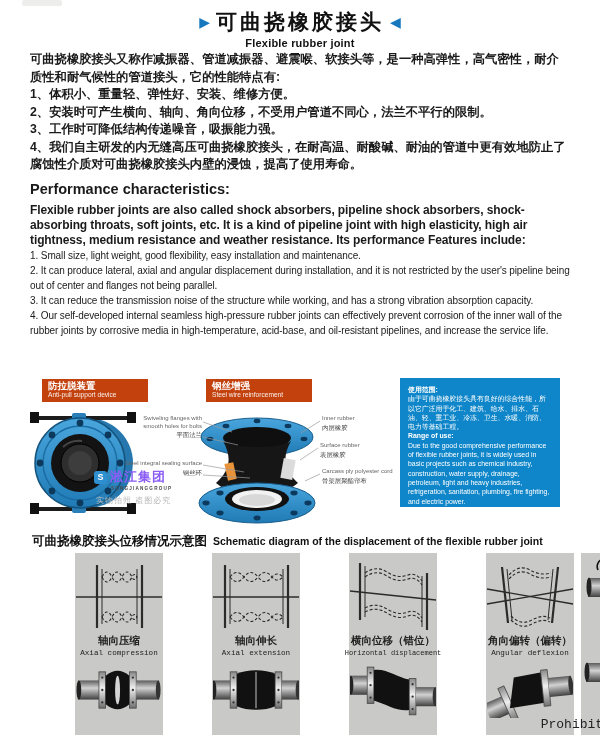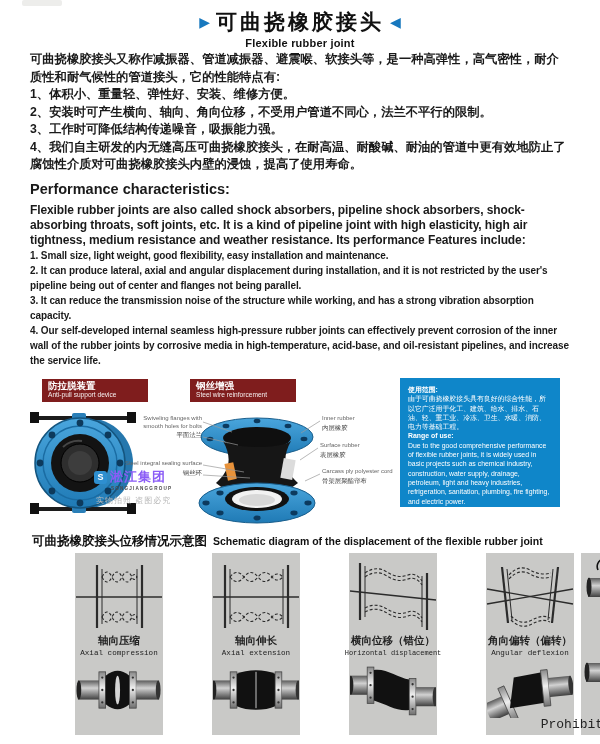--- a/index.html
+++ b/index.html
@@ -16,29 +16,29 @@
   .hdr-arrow { color:#1778be; font-size:14px; letter-spacing:0; vertical-align:2px; padding:0 6px; }
   .hdr-sub { font-size:11px; font-weight:bold; color:#111; margin-top:1px; letter-spacing:0.2px; }
 
   
   .features { position:absolute; top:46px; left:30px; width:540px; }
   .zh-head { font-size:14px; font-weight:bold; }
   .zh-body { font-size:12.3px; font-weight:600; line-height:17.5px; margin-top:5px; }
   .zh-item { font-size:12.3px; font-weight:600; line-height:17.5px; }
   .en-head { font-size:14.5px; font-weight:bold; margin-top:7px; }
   .en-body { font-size:12px; font-weight:600; line-height:15px; margin-top:6px; letter-spacing:-0.1px; }
-  .en-item { font-size:10px; font-weight:700; line-height:15px; letter-spacing:-0.1px; }
+  .en-item { font-size:10px; font-weight:400; line-height:15px; letter-spacing:-0.1px; }
 
   
   .gallery { position:absolute; top:375px; left:0; width:600px; height:156px; }
-  .blue-tag { position:absolute; background:#7f1d1d; color:#fff; padding:2px 6px 3px 6px; width:106px; height:23px; }
+  .blue-tag { position:absolute; background:#c2410c; color:#fff; padding:2px 6px 3px 6px; width:106px; height:23px; }
   .blue-tag .t-zh { font-size:9.5px; font-weight:bold; line-height:10px; }
   .blue-tag .t-en { font-size:6.6px; line-height:8px; color:rgba(255,255,255,0.92); }
   .tag1 { left:42px; top:4px; }
-  .tag2 { left:190px; top:4px; }
+  .tag2 { left:206px; top:4px; }
   .photo-left { position:absolute; left:30px; top:24px; }
   .photo-cut  { position:absolute; left:196px; top:36px; }
   .ann { position:absolute; color:#555; }
   .ann .a-en { font-size:6px; line-height:7.5px; color:#666; }
   .ann .a-zh { font-size:6.4px; line-height:8px; color:#444; margin-top:1px; }
   .ann-r1 { left:322px; top:40px; text-align:left; width:70px; }
   .ann-r2 { left:320px; top:67px; text-align:left; width:70px; }
   .ann-r3 { left:322px; top:93px; text-align:left; width:95px; }
   .ann-l1 { left:124px; top:40px; width:78px; text-align:right; }
   .ann-l2 { left:112px; top:85px; width:90px; text-align:right; }

